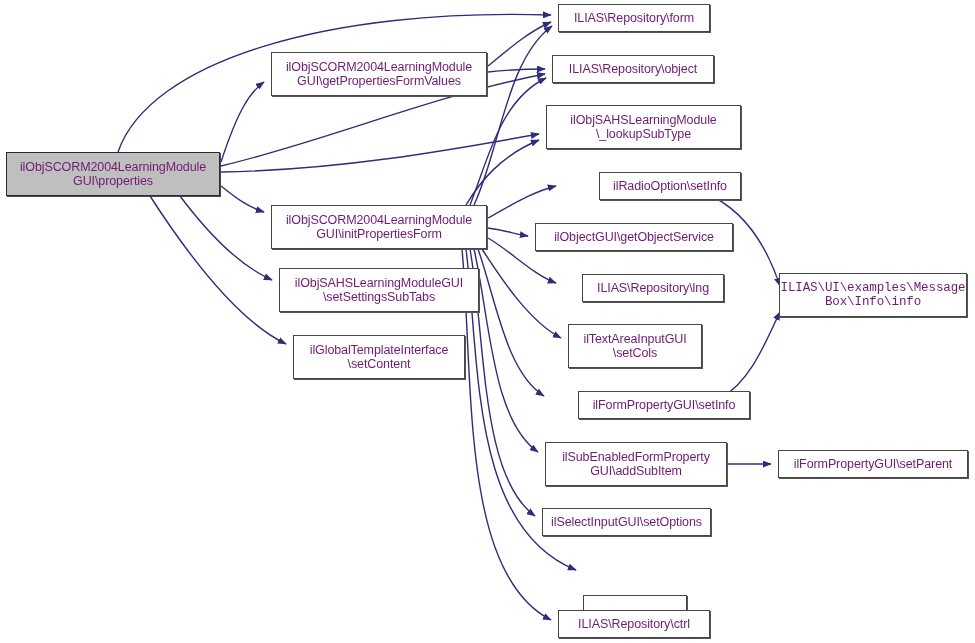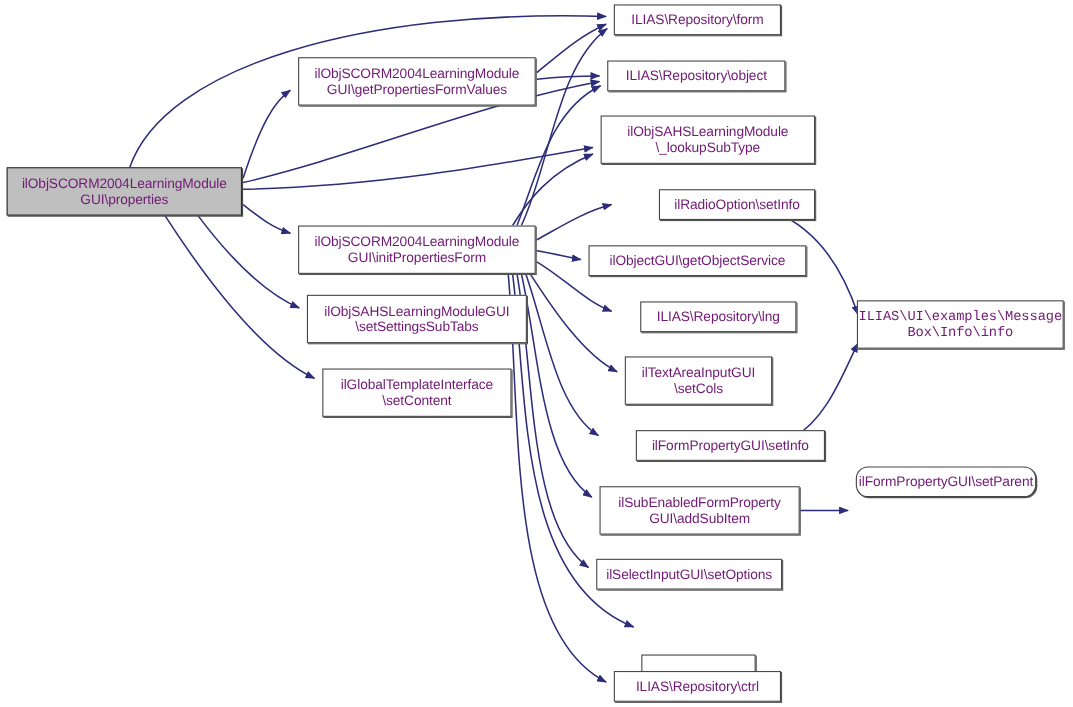--- a/index.html
+++ b/index.html
@@ -108,15 +108,15 @@
       <div class="gnode" style="left: 568px; top: 324px; width: 134px; height: 44px;">ilTextAreaInputGUI
 \setCols</div>
       <div class="gnode" style="left: 551px; top: 391px; width: 172px; height: 28px; margin-left: 27px;">ilFormPropertyGUI\setInfo</div>
       <div class="gnode" style="left: 545px; top: 442px; width: 182px; height: 44px;">ilSubEnabledFormProperty
 GUI\addSubItem</div>
       <div class="gnode" style="left: 542px; top: 508px; width: 169px; height: 28px;">ilSelectInputGUI\setOptions</div>
       <div class="gnode" style="left: 583px; top: 559px; width: 104px; height: 40px; margin-top: 36px;">ilLanguage\txt</div>
       <div class="gnode" style="left: 558px; top: 610px; width: 152px; height: 28px;">ILIAS\Repository\ctrl</div>
       <div class="gnode" style="left: 779px; top: 273px; width: 188px; height: 44px; font-family: Liberation Mono, monospace;">ILIAS\UI\examples\Message
 Box\Info\info</div>
-      <div class="gnode" style="left: 778px; top: 424px; width: 164px; height: 28px; border-radius: 11px;">ilFormPropertyGUI\setParent</div>
+      <div class="gnode" style="left: 778px; top: 450px; width: 190px; height: 28px;">ilFormPropertyGUI\setParent</div>
     </div>
 </div>
 
 </body></html>

